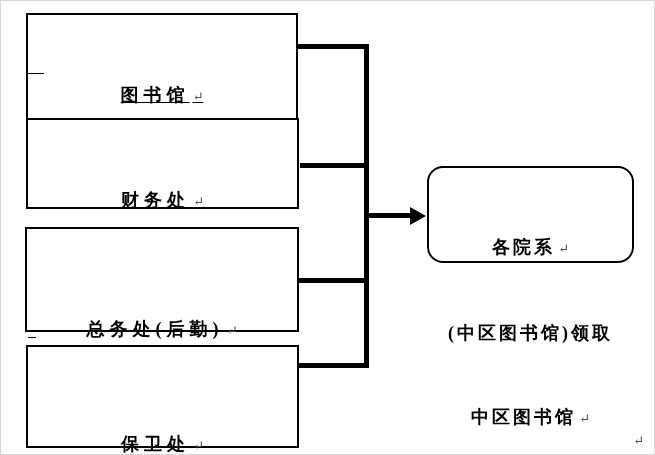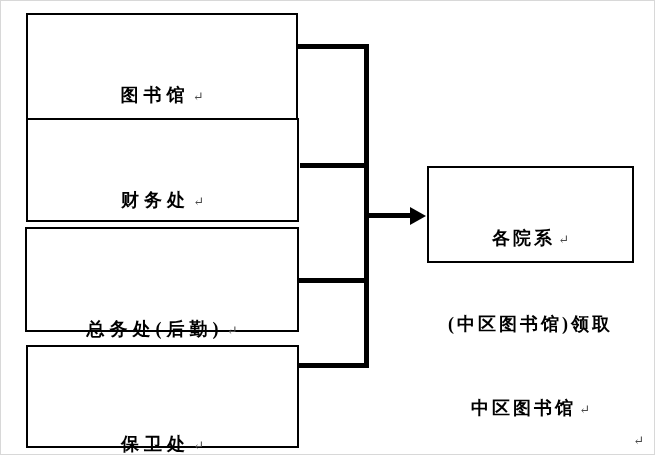--- a/index.html
+++ b/index.html
@@ -26,28 +26,28 @@
     text-align:center;
     font-size:18px;
     letter-spacing:5px;
   }
   .box .line{
     display:block;
     font-size:18px;
     letter-spacing:2px;
     padding-left:12px;
   }
-  #dept-box-library{left:25px;top:12px;width:272px;height:120px;padding-top:8px;line-height:29px;}
-  #dept-box-finance{left:25px;top:117px;width:273px;height:104px;padding-top:8px;line-height:29px;}
+  #dept-box-library{left:25px;top:12px;width:272px;height:120px;padding-top:8px;line-height:29px;text-decoration:underline;}
+  #dept-box-finance{left:25px;top:117px;width:273px;height:91px;padding-top:8px;line-height:29px;}
   #dept-box-general{left:24px;top:226px;width:274px;height:105px;padding-top:18px;line-height:33px;}
   #dept-box-general .line{letter-spacing:1px;padding-left:7px;}
   #dept-box-security{left:25px;top:344px;width:273px;height:103px;padding-top:22px;line-height:30px;}
   #dest-box-departments{
     left:426px;top:165px;width:207px;height:97px;
-    line-height:28px;text-align:center;
+    padding-top:9px;line-height:28px;text-align:center;border-radius:16px;
   }
   #dest-box-departments .line{padding-left:0;text-align:center;letter-spacing:3px;font-size:18px;}
   .mark{
     color:#4a4a4a;
     font-size:13px;
     font-weight:normal;
     letter-spacing:0;
     margin-left:3px;
     vertical-align:baseline;
   }

